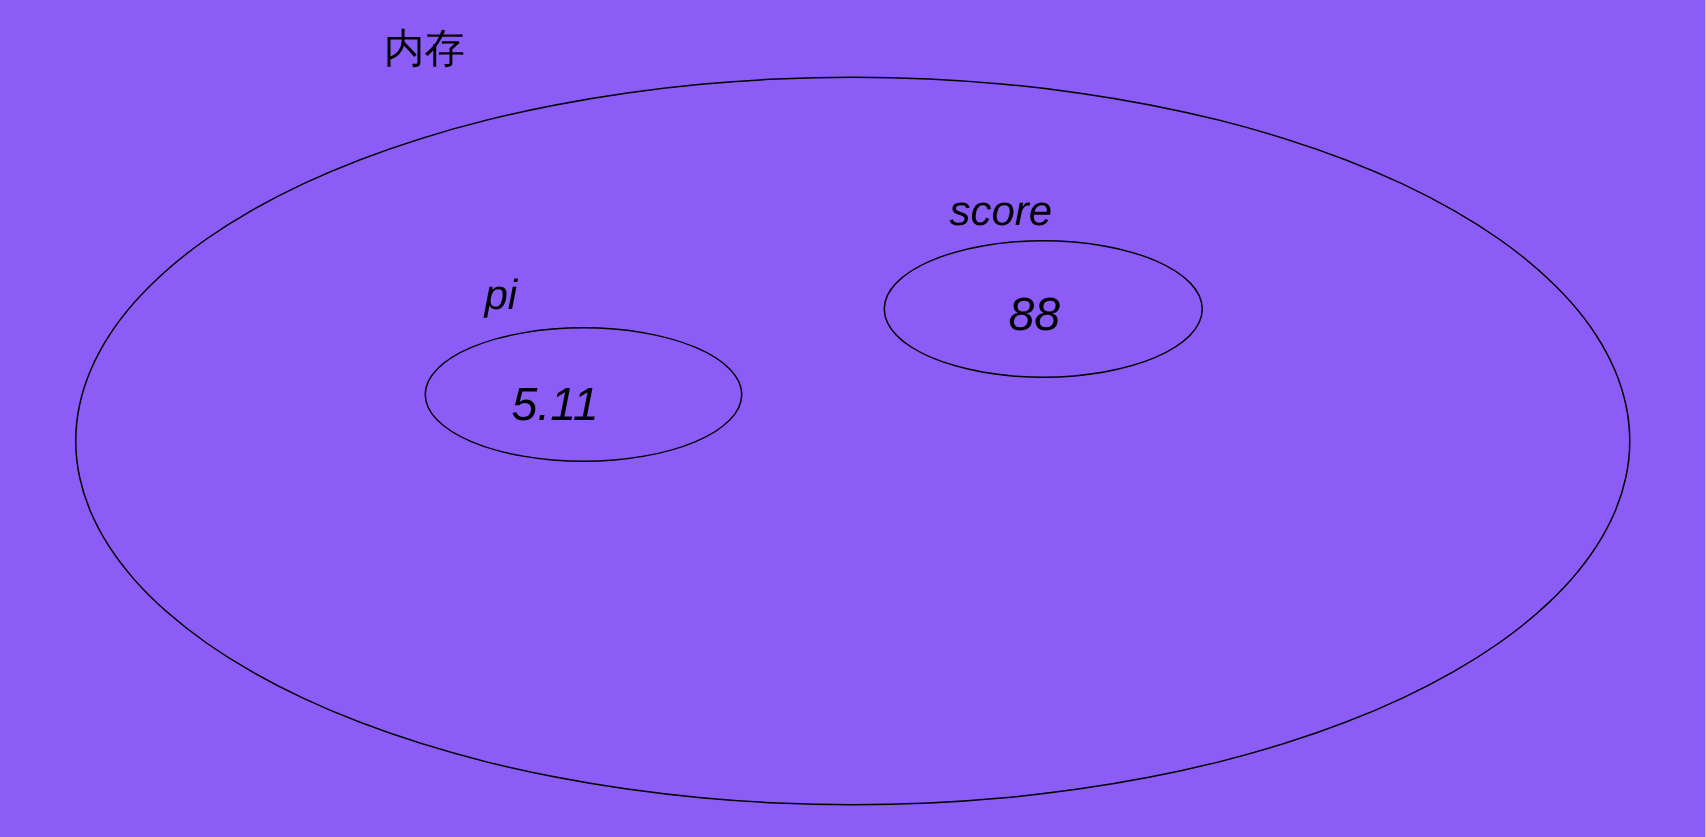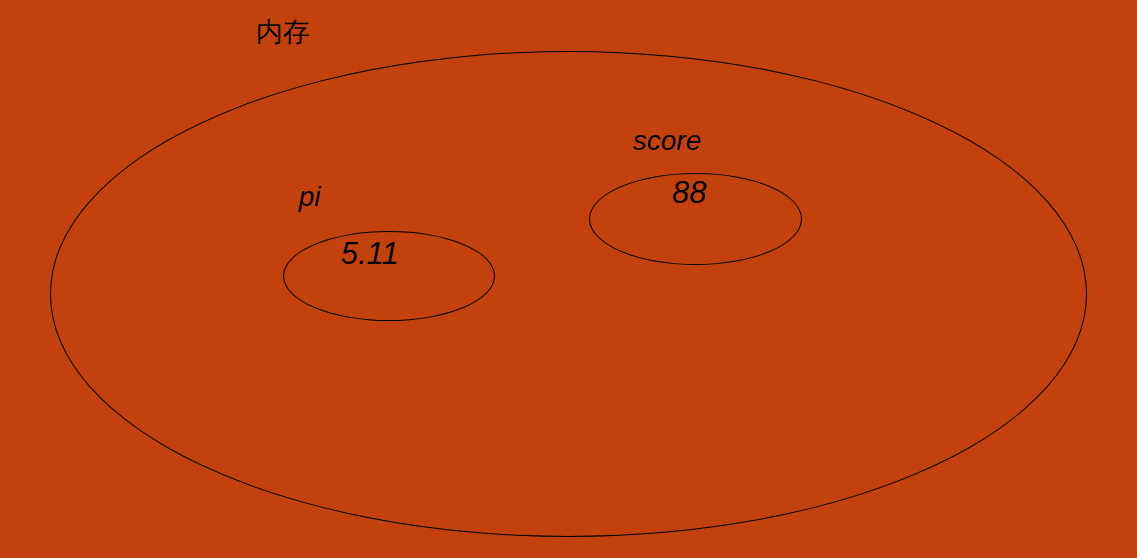--- a/index.html
+++ b/index.html
@@ -4,21 +4,21 @@
 <style>
   html, body {
     margin: 0;
     padding: 0;
     background: #ffffff;
   }
   .canvas {
     position: relative;
     width: 1137px;
     height: 558px;
-    background: #c2410c;
+    background: #8b5cf6;
     font-family: "Liberation Sans", "DejaVu Sans", sans-serif;
     color: #000000;
     overflow: hidden;
   }
   .memory-ellipse {
     position: absolute;
     left: 50px;
     top: 51px;
     width: 1037px;
     height: 486px;
@@ -34,44 +34,45 @@
     line-height: 1.1;
     white-space: nowrap;
   }
   .var-group {
     position: absolute;
     font-style: italic;
   }
   .var-group .var-ellipse {
     position: absolute;
     left: 0;
-    top: 13px;
+    top: 0;
     width: 100%;
     height: 100%;
     border: 1px solid #000000;
     border-radius: 50%;
     box-sizing: border-box;
     display: flex;
+    align-items: center;
     justify-content: center;
   }
   .var-name {
     position: absolute;
     font-size: 28px;
     line-height: 1.1;
     white-space: nowrap;
   }
   .var-value {
     position: relative;
     font-size: 31px;
     line-height: 1;
     white-space: nowrap;
   }
   
   .var-pi { left: 283px; top: 218px; width: 212px; height: 90px; }
-  .var-pi .var-name { left: 16px; top: -36px; text-align: right; }
+  .var-pi .var-name { left: 40px; top: -36px; text-align: right; }
   .var-pi .var-value { left: -19px; top: 6px; }
   
   .var-score { left: 589px; top: 160px; width: 213px; height: 92px; }
   .var-score .var-name { left: 44px; top: -34px; }
   .var-score .var-value { left: -6px; top: 3px; }
   
   .var-gender { left: 506px; top: 337px; width: 197px; height: 86px; }
   .var-gender .var-name { left: 54px; top: -38px; }
   .var-gender .var-value { left: -19px; top: 7px; }
 </style>

